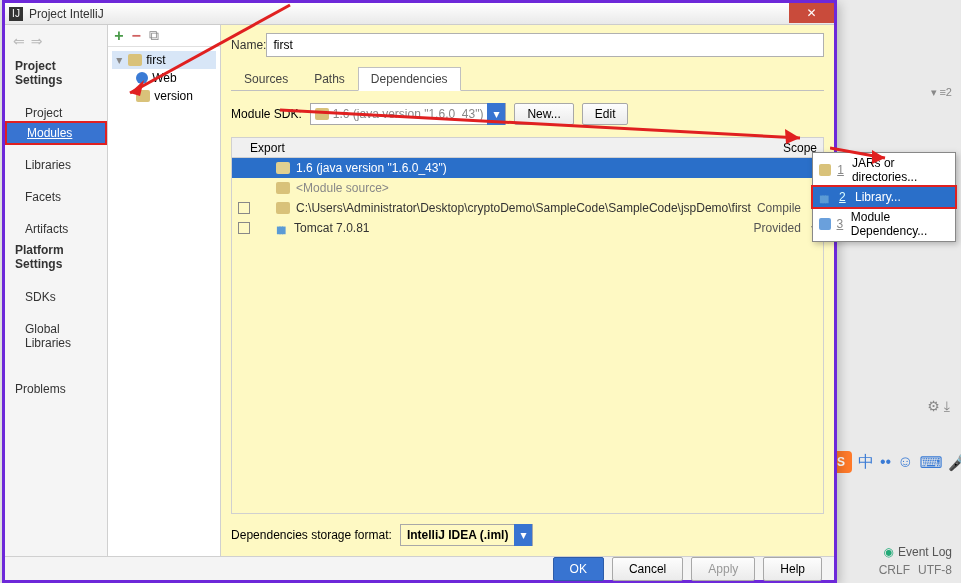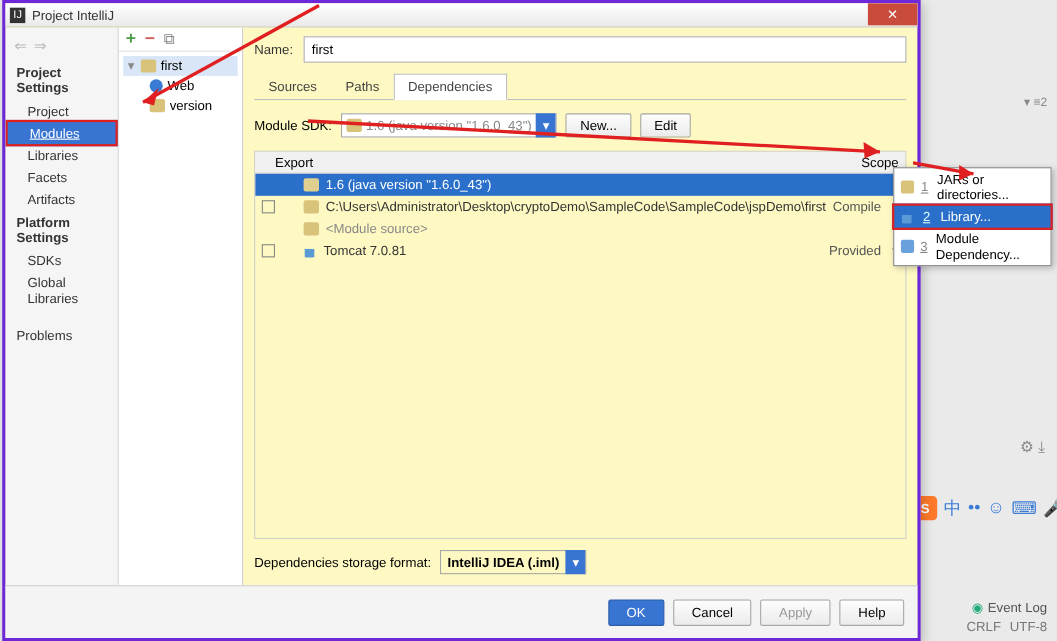--- a/index.html
+++ b/index.html
@@ -11,38 +11,38 @@
   .titlebar .title { color: #333; }
   .titlebar .spacer { flex: 1; }
   .winclose { width: 45px; height: 20px; background: #c94b3b; color: #fff; display: flex; align-items: center; justify-content: center; position: absolute; right: 0; top: 0; }
 
   .body { display: flex; flex: 1; overflow: hidden; }
 
   .leftnav { width: 128px; border-right: 1px solid #d0d0d0; background: #f5f5f5; padding-top: 6px; }
   .leftnav .navbtns { display: flex; gap: 6px; padding: 2px 8px 6px 8px; color: #bbb; }
   .leftnav .navbtns span { font-size: 14px; }
   .leftnav .section { color: #333; font-weight: bold; padding: 4px 10px; }
-  .leftnav .item { padding: 3px 10px 3px 20px; color: #333; cursor: pointer; }
+  .leftnav .item { padding: 3px 10px 3px 20px; color: #333; cursor: pointer; margin-top: 12px; }
   .leftnav .item.sel { background: #3874d1; color: #fff; border: 2px solid #e02020; margin: -2px 0; text-decoration: underline; }
 
   .midtree { width: 140px; border-right: 1px solid #d0d0d0; background: #fff; }
   .midtree .toolbar { height: 22px; display: flex; align-items: center; gap: 8px; padding: 0 6px; border-bottom: 1px solid #e0e0e0; }
   .midtree .toolbar .plus { color: #4a9b4a; font-weight: bold; font-size: 16px; }
   .midtree .toolbar .minus { color: #d06060; font-weight: bold; font-size: 16px; }
   .midtree .toolbar .copy { color: #888; font-size: 14px; }
   .midtree .tree { padding: 4px 4px; }
   .midtree .node { display: flex; align-items: center; gap: 4px; padding: 2px 2px; }
   .midtree .node.sel { background: #d8e6f7; }
   .midtree .tw { color: #888; width: 10px; text-align: center; }
   .midtree .fico { width: 14px; height: 12px; background: #d9c27a; border-radius: 2px; }
   .midtree .webico { width: 12px; height: 12px; border-radius: 50%; background: #3a7bd5; }
   .midtree .child { padding-left: 24px; }
 
   .rightpane { flex: 1; display: flex; flex-direction: column; padding: 8px 10px 0 10px; position: relative; }
-  .namerow { display: flex; align-items: center; gap: 10px; margin-bottom: 10px; }
+  .namerow { display: flex; align-items: center; margin-bottom: 10px; }
   .namerow label { color: #333; }
   .namerow input { flex: 1; height: 24px; border: 1px solid #b0b0b0; padding: 2px 6px; }
 
   .tabs { display: flex; border-bottom: 1px solid #c0c0c0; }
   .tabs .tab { padding: 4px 12px; border: 1px solid transparent; border-bottom: none; color: #444; }
   .tabs .tab.active { background: #fff; border-color: #c0c0c0; border-bottom: 1px solid #fff; margin-bottom: -1px; }
 
   .sdkrow { display: flex; align-items: center; gap: 8px; margin: 12px 0; }
   .sdkrow .combo { display: flex; align-items: center; border: 1px solid #a8a8a8; height: 22px; background: #fff; }
   .sdkrow .combo .cico { width: 14px; height: 12px; background: #d9c27a; margin: 0 4px; border-radius: 2px; }
@@ -66,21 +66,21 @@
   .deptable .row .scope { color: #555; padding-right: 4px; }
   .deptable .row .dd { color: #888; padding-right: 6px; }
 
   .depside { position: absolute; right: -22px; top: 135px; width: 22px; display: flex; flex-direction: column; gap: 6px; align-items: center; }
 
   .storagerow { display: flex; align-items: center; gap: 8px; padding: 10px 0; }
   .storagerow .combo { display: flex; align-items: center; border: 1px solid #a8a8a8; height: 22px; }
   .storagerow .combo .ctext { padding: 0 6px; font-weight: bold; }
   .storagerow .combo .cbtn { width: 18px; height: 22px; background: #3874d1; color: #fff; display: flex; align-items: center; justify-content: center; }
 
-  .dlgbuttons { border-top: 1px solid #d0d0d0; background: #f4f4f4; height: 48px; display: flex; align-items: center; justify-content: flex-end; gap: 8px; padding: 0 12px; }
+  .dlgbuttons { border-top: 1px solid #d0d0d0; background: #f4f4f4; height: 24px; display: flex; align-items: center; justify-content: flex-end; gap: 8px; padding: 0 12px; }
   .dlgbuttons button { height: 24px; padding: 0 16px; border: 1px solid #a8a8a8; border-radius: 2px; background: linear-gradient(#fdfdfd,#ebebeb); }
   .dlgbuttons button.primary { background: #3874d1; color: #fff; border-color: #2d5ca8; }
   .dlgbuttons button.dim { color: #999; }
 
   
   .popup { position: absolute; left: 812px; top: 152px; width: 144px; background: #fff; border: 1px solid #888; box-shadow: 2px 2px 6px rgba(0,0,0,.25); }
   .popup .pitem { display: flex; align-items: center; gap: 6px; padding: 3px 6px; }
   .popup .pitem .pico { width: 14px; height: 12px; }
   .popup .pitem .pico.folder { background: #d9c27a; border-radius: 2px; }
   .popup .pitem .pico.lib::before { content: "▮▮▮"; letter-spacing: -3px; color: #5b9bd5; font-size: 10px; }
@@ -206,30 +206,30 @@
         <div class="header">
           <div class="h1">Export</div>
           <div class="h2"></div>
           <div class="h3">Scope</div>
         </div>
         <div class="rowsel">
           <span class="fico"></span>
           <span>1.6 (java version "1.6.0_43")</span>
         </div>
         <div class="row">
+          <span style="width:32px"></span>
+          <span class="fico"></span>
+          <span class="grow" style="color:#888">&lt;Module source&gt;</span>
+        </div>
+        <div class="row">
           <span class="chk"></span>
           <span class="fico"></span>
           <span class="grow">C:\Users\Administrator\Desktop\cryptoDemo\SampleCode\SampleCode\jspDemo\first</span>
           <span class="scope">Compile</span>
           <span class="dd">▾</span>
-        </div>
-        <div class="row">
-          <span style="width:32px"></span>
-          <span class="fico"></span>
-          <span class="grow" style="color:#888">&lt;Module source&gt;</span>
         </div>
         <div class="row">
           <span class="chk"></span>
           <span class="libico"></span>
           <span class="grow">Tomcat 7.0.81</span>
           <span class="scope">Provided</span>
           <span class="dd">▾</span>
         </div>
 
         <div class="depside">

